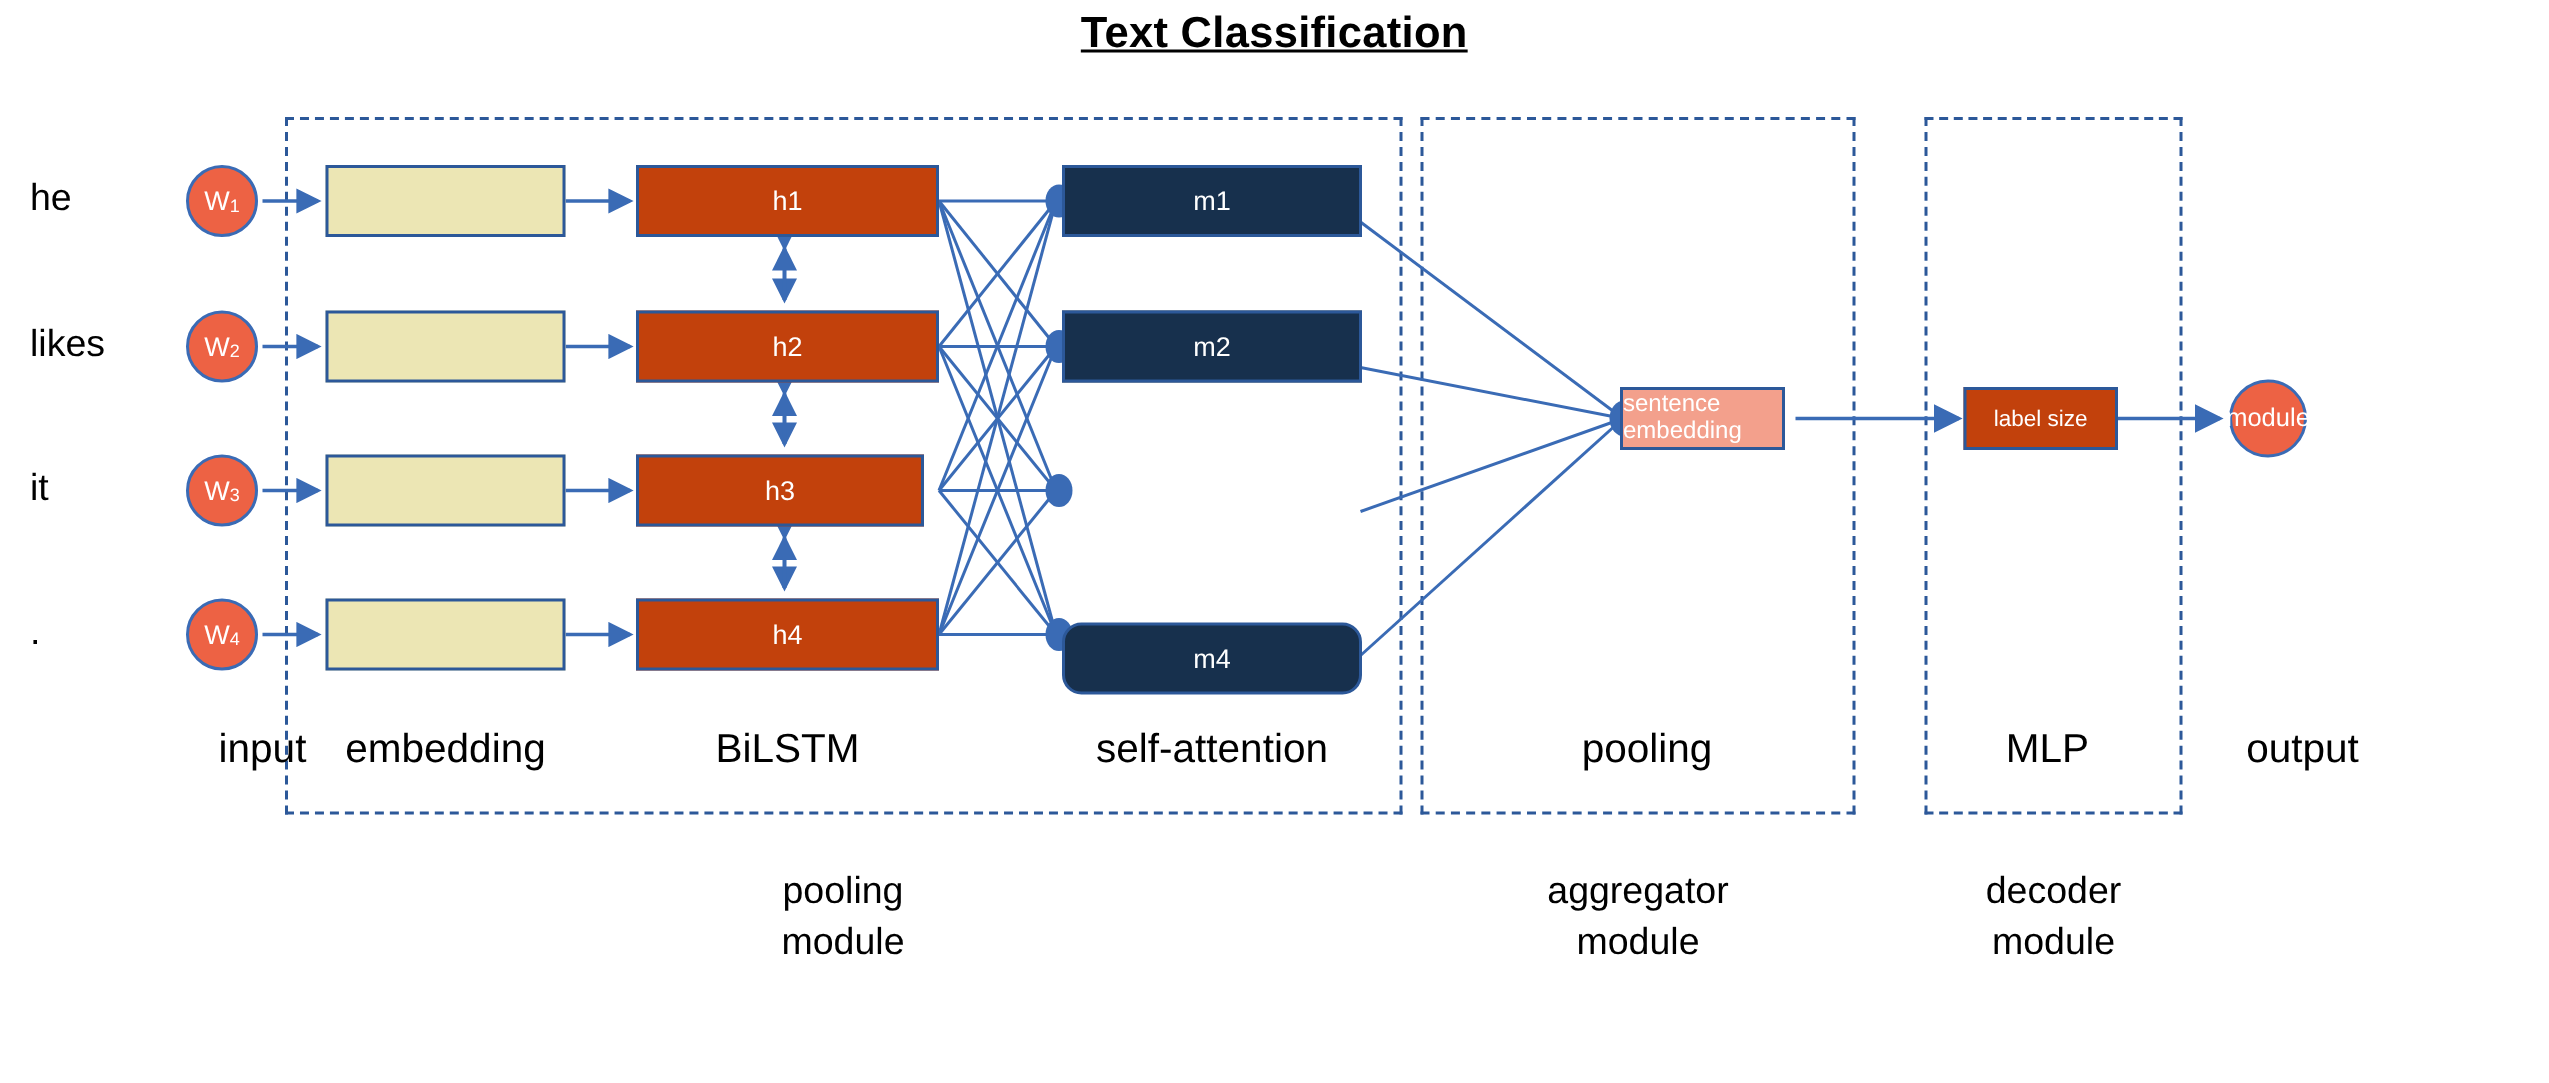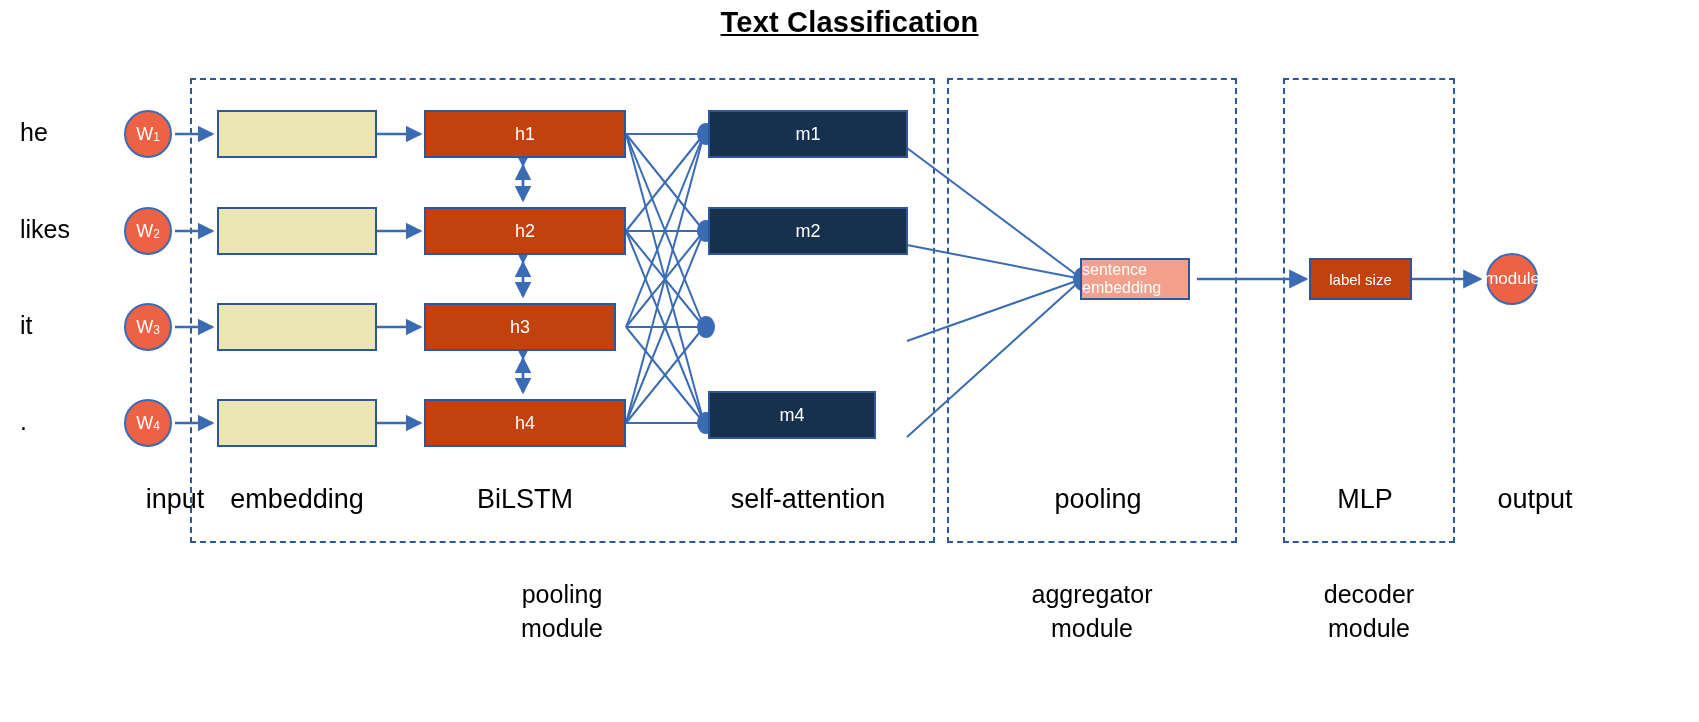--- a/index.html
+++ b/index.html
@@ -232,21 +232,21 @@
   <div class="box emb" style="left:217px; top:303px; width:160px; height:48px;"></div>
   <div class="box emb" style="left:217px; top:399px; width:160px; height:48px;"></div>
 
   <div class="box lstm" style="left:424px; top:110px; width:202px; height:48px;">h1</div>
   <div class="box lstm" style="left:424px; top:207px; width:202px; height:48px;">h2</div>
   <div class="box lstm" style="left:424px; top:303px; width:192px; height:48px;">h3</div>
   <div class="box lstm" style="left:424px; top:399px; width:202px; height:48px;">h4</div>
 
   <div class="box attn" style="left:708px; top:110px; width:200px; height:48px;">m1</div>
   <div class="box attn" style="left:708px; top:207px; width:200px; height:48px;">m2</div>
-  <div class="box attn" style="left:708px; top:391px; width:168px; height:48px;">m4</div>
+  <div class="box attn" style="left:708px; top:415px; width:200px; height:48px;border-radius:13px;">m4</div>
 
   <div class="box pool" style="left:1080px; top:258px; width:110px; height:42px;">sentence embedding</div>
 
   <div class="box mlp" style="left:1309px; top:258px; width:103px; height:42px;">label size</div>
 
   <div class="label-circle" style="left:1486px; top:253px;">module</div>
 
   <div class="stage" style="left:110px; top:484px; width:130px;">input</div>
   <div class="stage" style="left:212px; top:484px; width:170px;">embedding</div>
   <div class="stage" style="left:703px; top:484px; width:210px;">self-attention</div>

